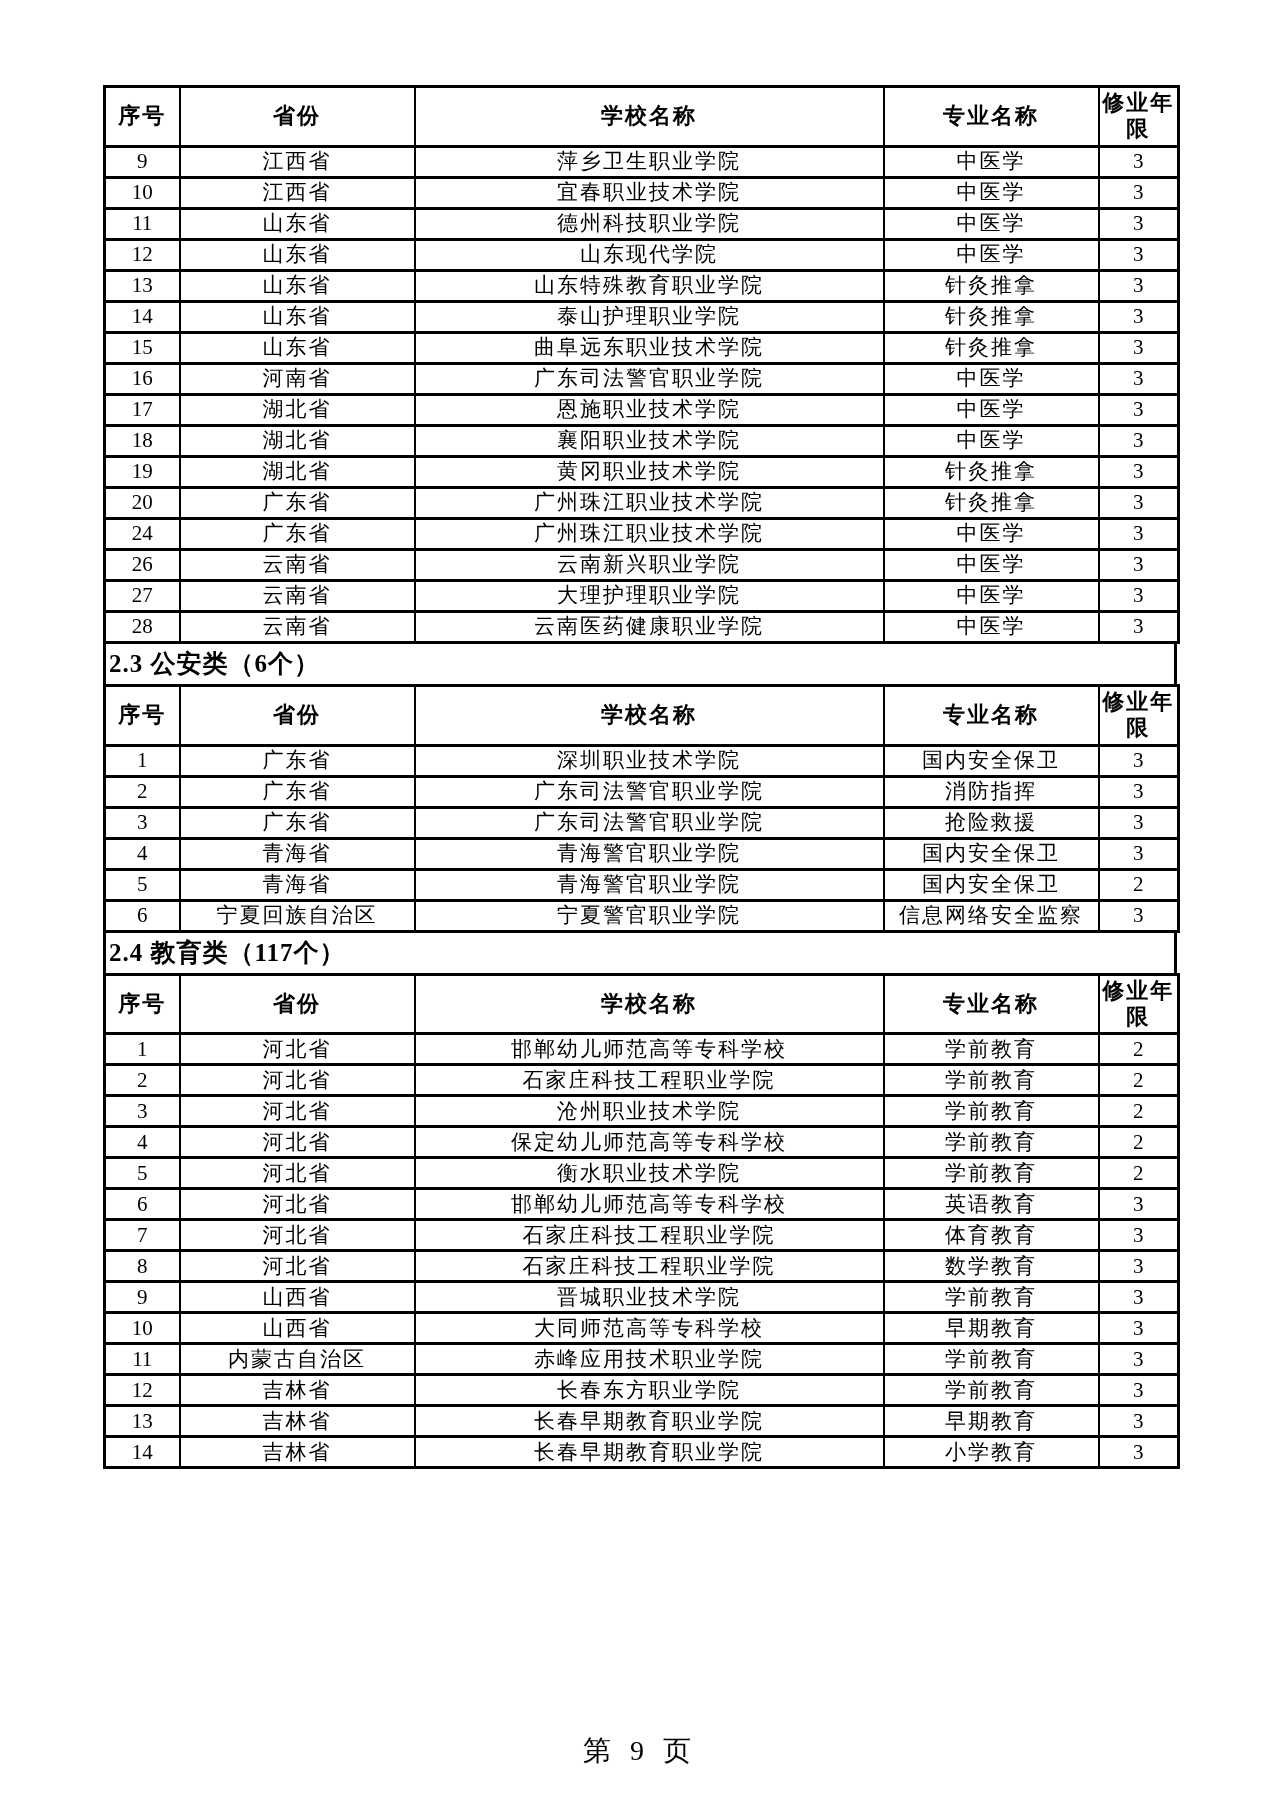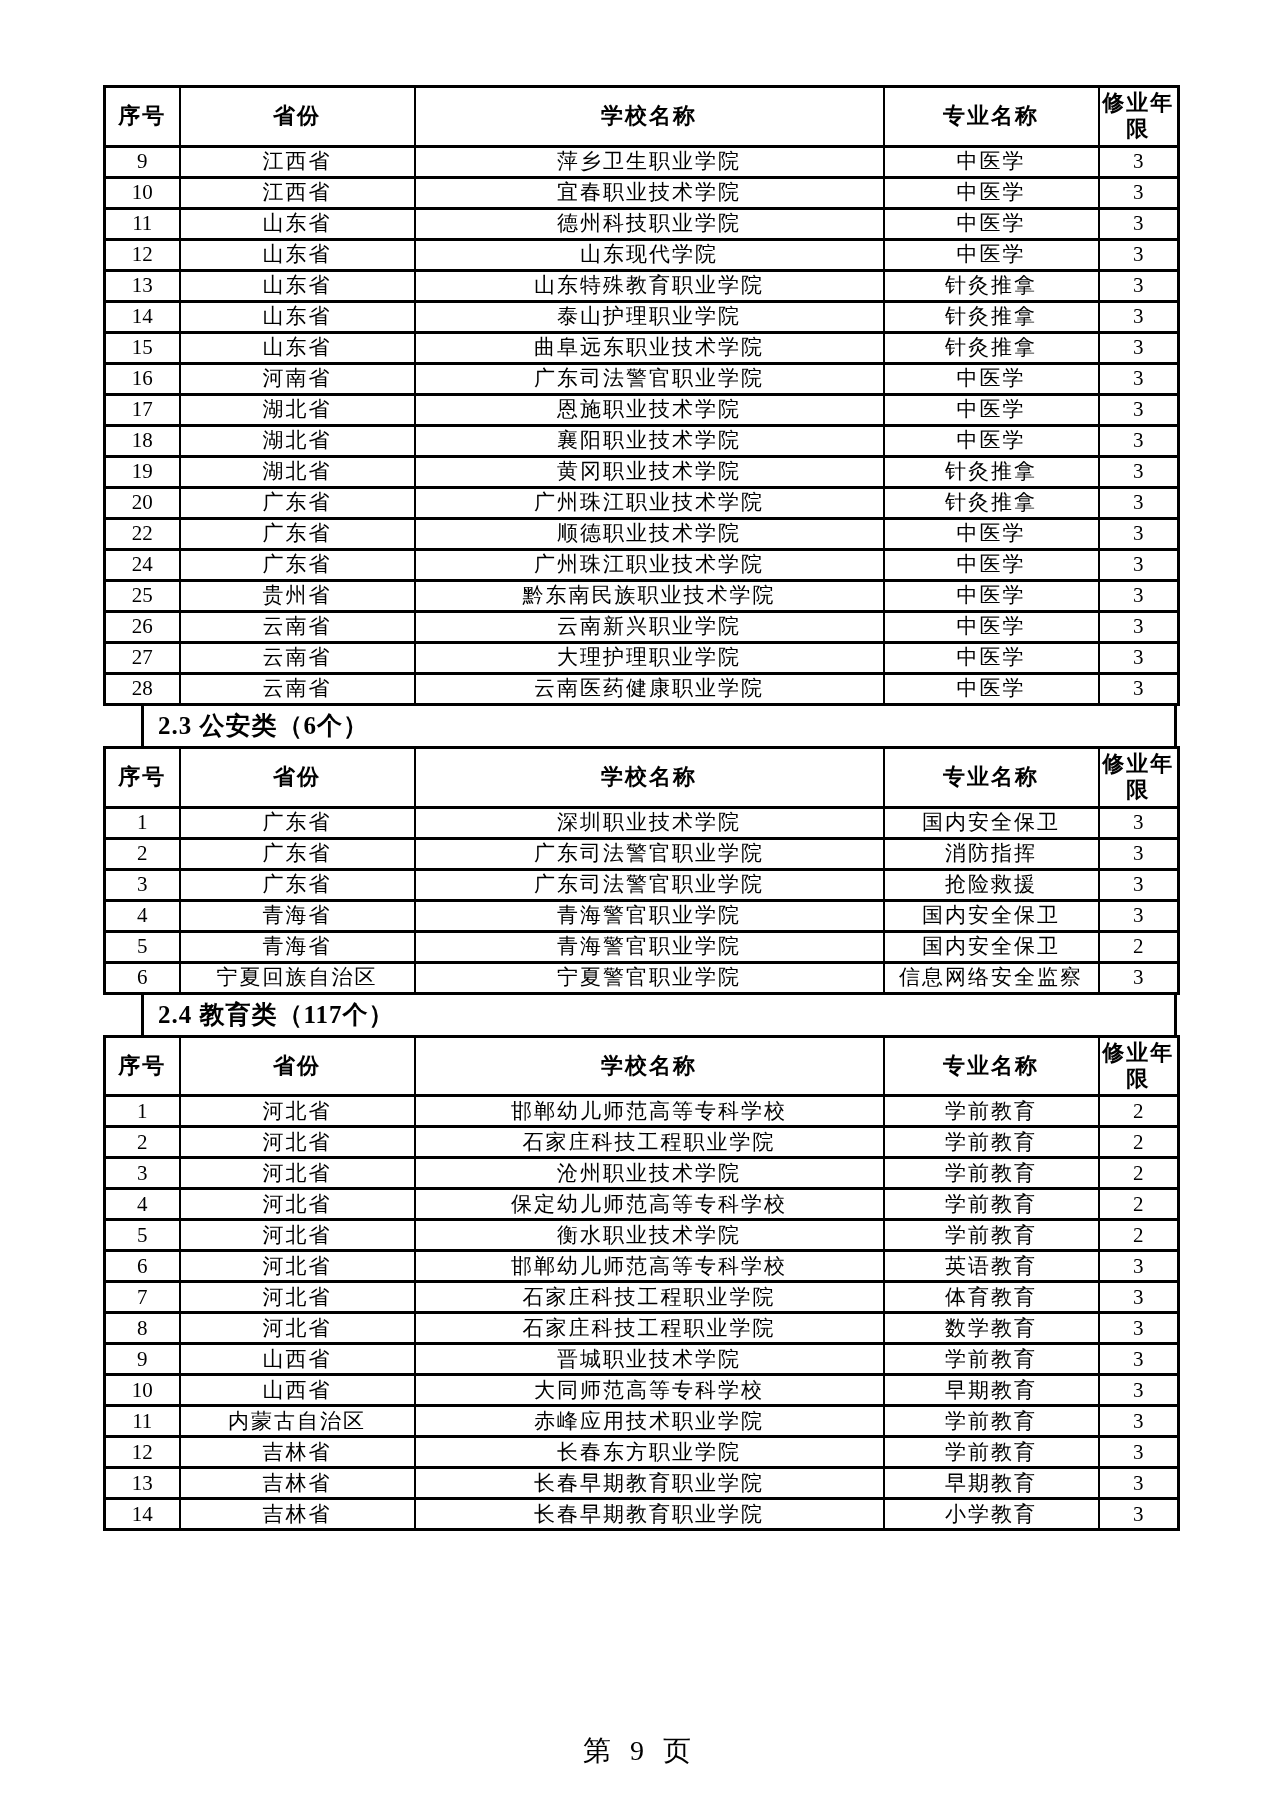--- a/index.html
+++ b/index.html
@@ -51,23 +51,22 @@
     letter-spacing: 2px;
   }
   td.seq, td.dur { letter-spacing: 0; }
   .section-heading {
     border-left: 3px solid #000;
     border-right: 3px solid #000;
     height: 40px;
     line-height: 40px;
     font-size: 25px;
     font-weight: bold;
-    padding-left: 14px;
+    padding-left: 3px;
     letter-spacing: 1px;
-    margin-left: 38px;
   }
   .footer {
     position: absolute;
     top: 1732px;
     left: 0;
     width: 1280px;
     text-align: center;
     font-size: 28px;
     letter-spacing: 6px;
   }
@@ -173,37 +172,23 @@
             <td class="dur">3</td>
           </tr>
           <tr>
             <td class="seq">20</td>
             <td>广东省</td>
             <td>广州珠江职业技术学院</td>
             <td>针灸推拿</td>
             <td class="dur">3</td>
           </tr>
           <tr>
-            <td class="seq">22</td>
-            <td>广东省</td>
-            <td>顺德职业技术学院</td>
-            <td>中医学</td>
-            <td class="dur">3</td>
-          </tr>
-          <tr>
             <td class="seq">24</td>
             <td>广东省</td>
             <td>广州珠江职业技术学院</td>
-            <td>中医学</td>
-            <td class="dur">3</td>
-          </tr>
-          <tr>
-            <td class="seq">25</td>
-            <td>贵州省</td>
-            <td>黔东南民族职业技术学院</td>
             <td>中医学</td>
             <td class="dur">3</td>
           </tr>
           <tr>
             <td class="seq">26</td>
             <td>云南省</td>
             <td>云南新兴职业学院</td>
             <td>中医学</td>
             <td class="dur">3</td>
           </tr>

